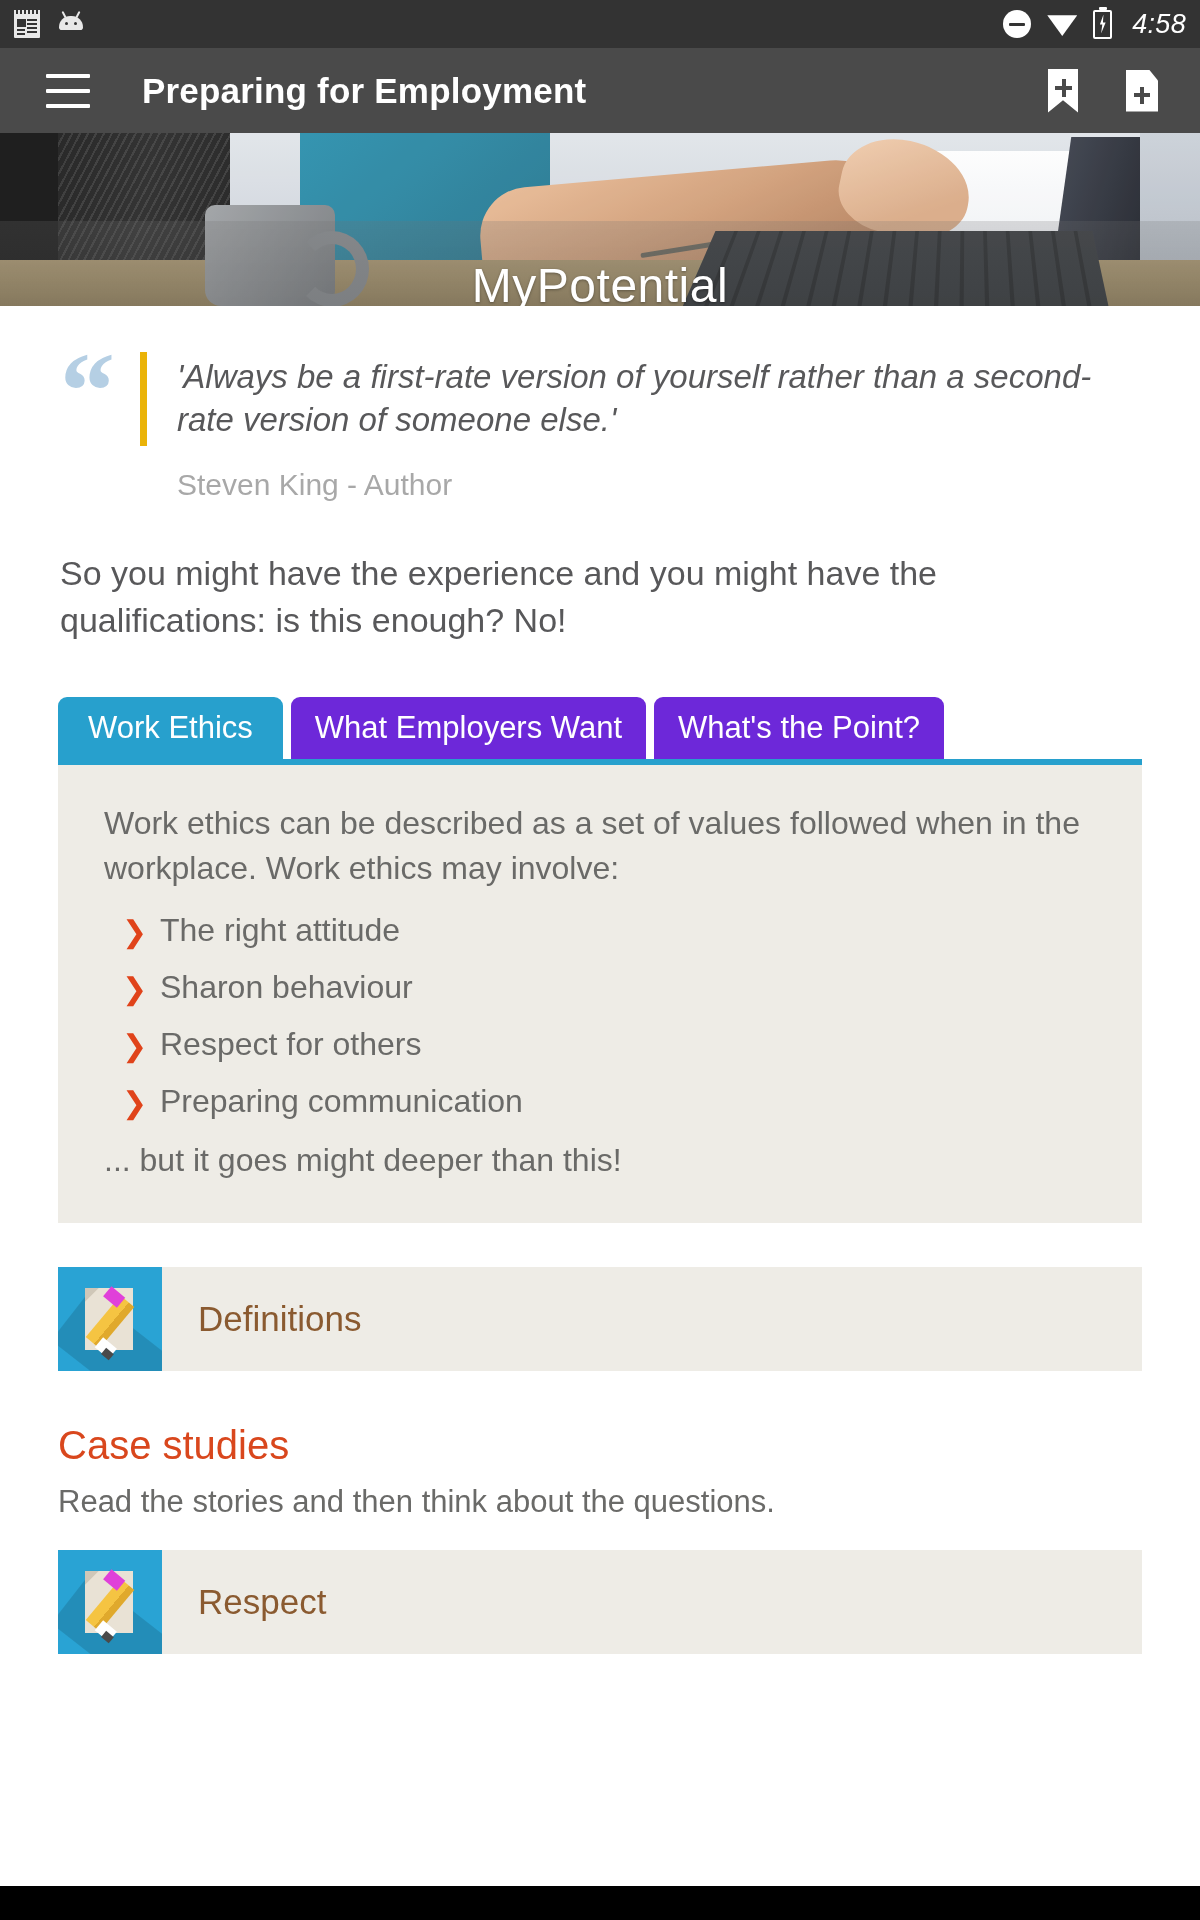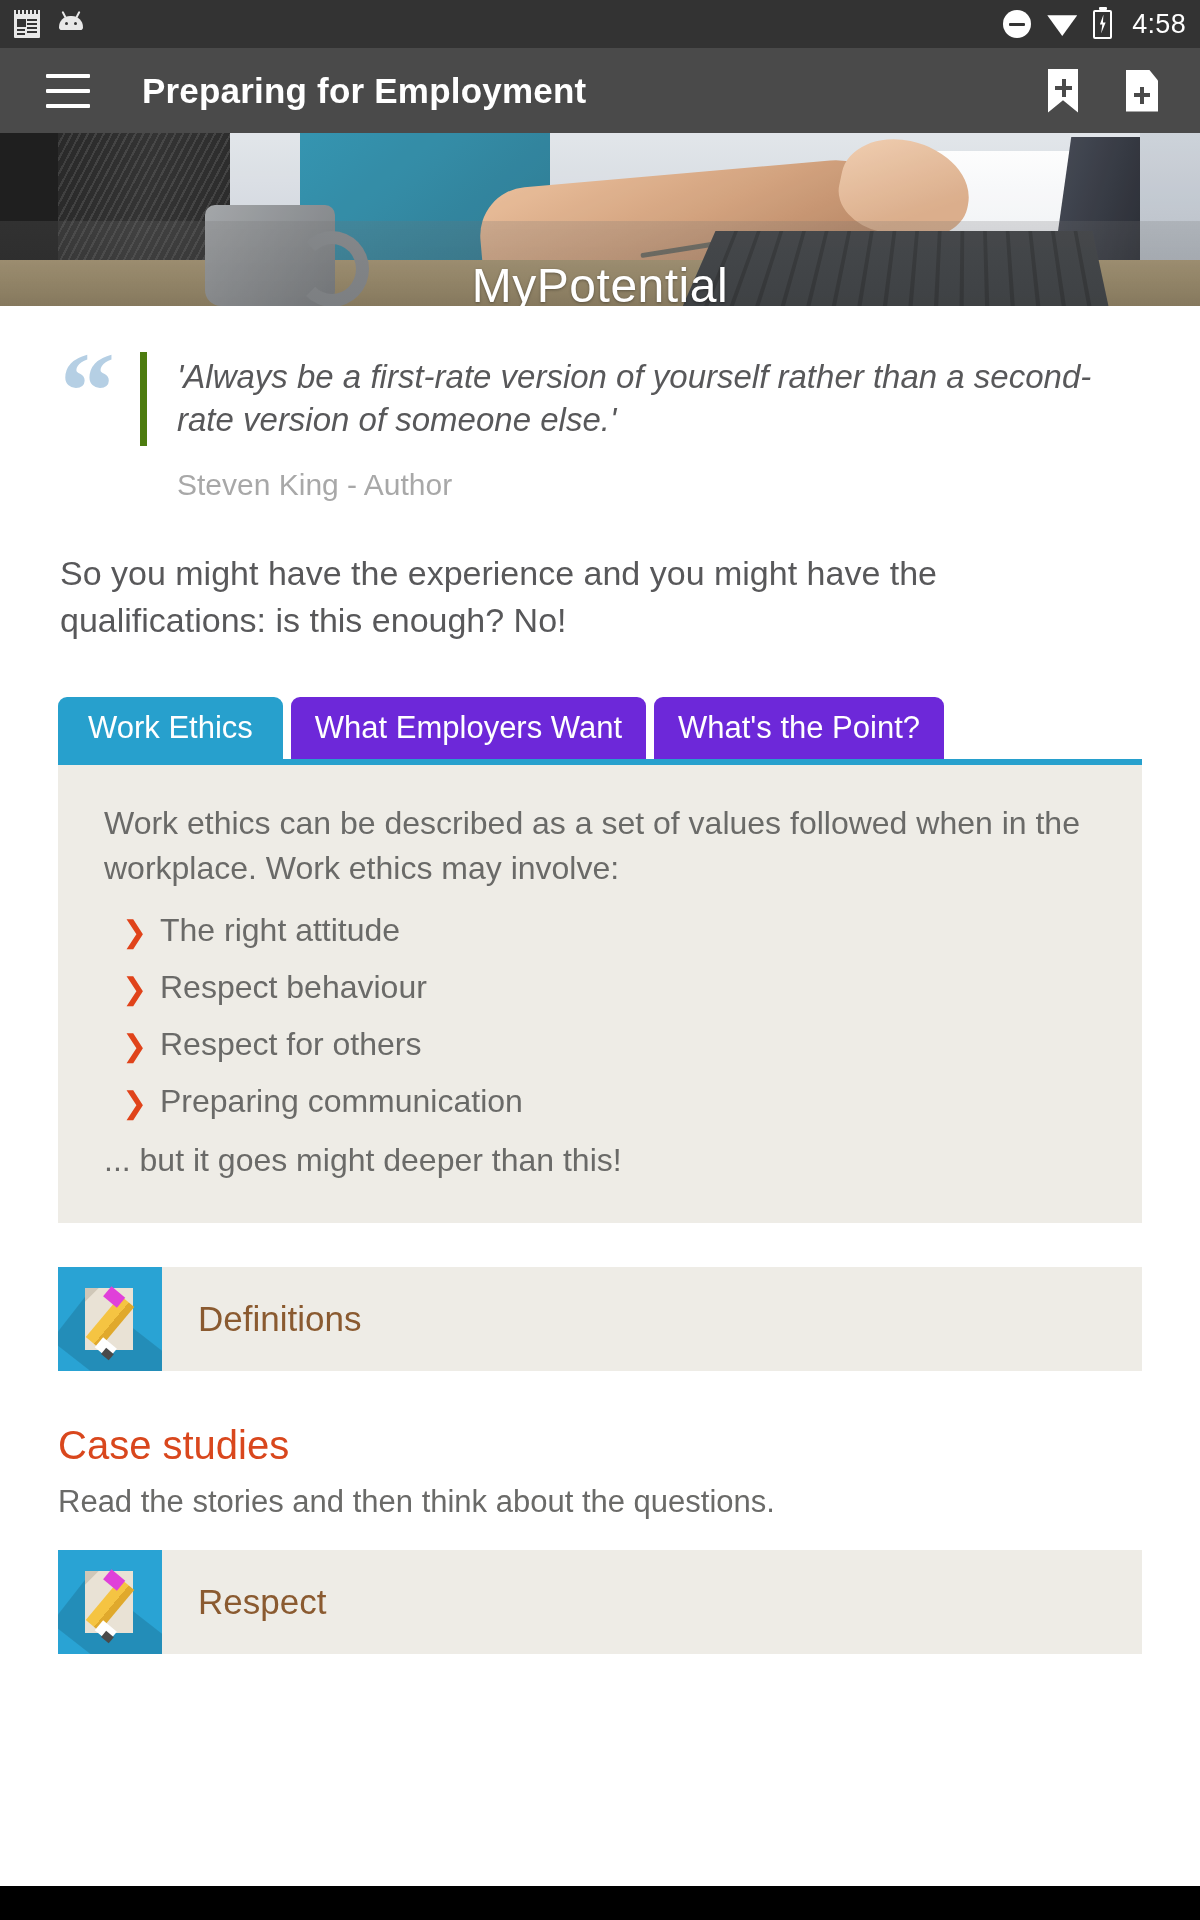--- a/index.html
+++ b/index.html
@@ -9,20 +9,21 @@
     font-family:"Liberation Sans", sans-serif;
     overflow:hidden;
   }
 
   
   .status-bar{
     position:relative; width:1200px; height:48px;
     background:#333333;
     display:flex; align-items:center;
     padding:0 14px;
+    font-style:italic;
   }
   .status-left{ display:flex; align-items:center; gap:18px; }
   .status-right{ margin-left:auto; display:flex; align-items:center; gap:16px; }
   .status-time{ color:#fff; font-size:27px; letter-spacing:.3px; padding-left:4px; }
 
   .ic-news{ width:26px; height:28px; position:relative; }
   .ic-news .nbody{ position:absolute; inset:4px 0 0 0; background:#e8e8e8; border-radius:1px;}
   .ic-news .ntop{ position:absolute; top:0; left:0; right:0; height:5px;
      background:repeating-linear-gradient(to right,#e8e8e8 0 2px, #333 2px 4px); }
   .ic-news .nl{ position:absolute; left:3px; top:9px; width:9px; height:8px; background:#333;}
@@ -124,21 +125,21 @@
     text-shadow:0 1px 3px rgba(0,0,0,.35);}
 
   
   .content{ width:1200px; height:1580px; background:#ffffff; overflow:hidden; position:relative;}
 
   
   .quote-block{ display:flex; padding:46px 60px 0 60px; }
   .quote-mark{ color:#b5cfe4; font-size:110px; line-height:.72; font-family:"Liberation Serif", serif;
     font-weight:bold; width:80px; flex:none;}
   .quote-body{ flex:1; }
-  .quote-text{ border-left:7px solid #4d7c0f; padding:4px 0 4px 30px;
+  .quote-text{ border-left:7px solid #eab308; padding:4px 0 4px 30px;
     color:#58585a; font-size:33px; font-style:italic; line-height:1.30; font-weight:300;}
   .quote-author{ color:#a8a8a8; font-size:30px; padding-left:37px; margin-top:22px; font-weight:300;}
 
   .intro{ color:#58585a; font-size:34px; line-height:1.40; font-weight:300;
     padding:48px 60px 0 60px;}
 
   
   .tabs-wrap{ padding:52px 58px 0 58px;}
   .tab-strip{ display:flex; align-items:flex-end; gap:8px; position:relative; z-index:2;}
   .tab{ height:62px; padding:0 24px; display:flex; align-items:center; justify-content:center;
@@ -277,21 +278,21 @@
     <div class="tab-underline"></div>
     <div class="tab-panel">
       <div class="panel-p">Work ethics can be described as a set of values followed when in the workplace. Work ethics may involve:</div>
       <ul class="panel-list">
         <li>
           <span class="chev">❯</span>
           <span class="li-text">The right attitude</span>
         </li>
         <li>
           <span class="chev">❯</span>
-          <span class="li-text">Respect behaviour</span>
+          <span class="li-text">Sharon behaviour</span>
         </li>
         <li>
           <span class="chev">❯</span>
           <span class="li-text">Respect for others</span>
         </li>
         <li>
           <span class="chev">❯</span>
           <span class="li-text">Preparing communication</span>
         </li>
       </ul>

